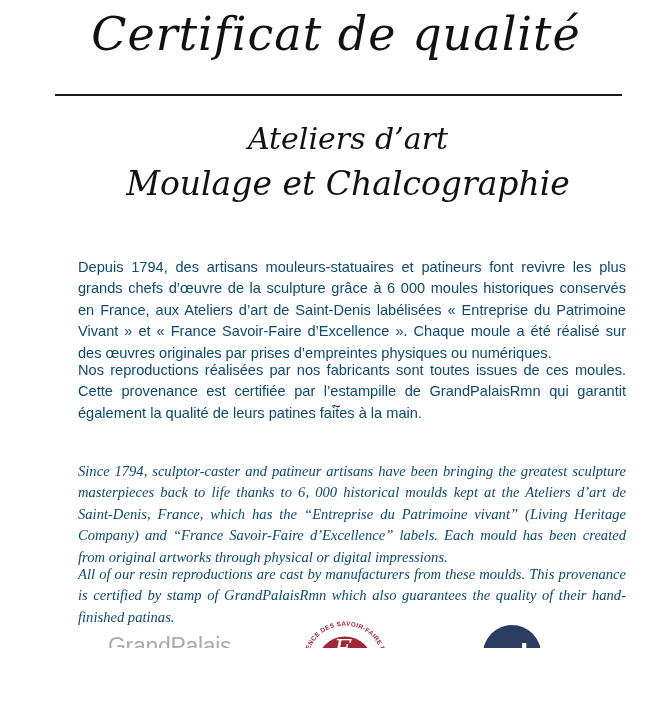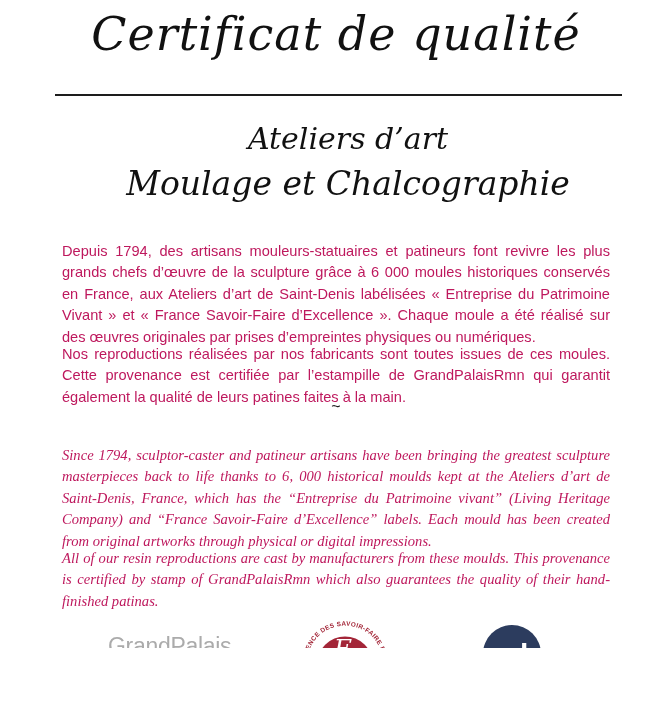--- a/index.html
+++ b/index.html
@@ -16,22 +16,22 @@
     position:absolute;top:94px;left:55px;width:567px;height:0;
     border-top:2px solid #1d1d1d;
   }
   .sub{
     position:absolute;left:0;width:672px;text-align:center;color:#111;
     font-family:"DejaVu Serif",serif;font-style:italic;font-weight:400;padding-left:12px;
   }
   .sub1{top:118px;font-size:30px;line-height:42px;}
   .sub2{top:161px;font-size:33px;line-height:46px;}
   .body{
-    position:absolute;left:62px;width:548px;margin:0;
-    font-size:14.6px;line-height:21.4px;text-align:justify;color:#be185d;
+    position:absolute;left:62px;width:548px;margin:16px;
+    font-size:14.6px;line-height:21.4px;text-align:justify;color:#0c4a6e;
   }
   .fr1{top:241px;}
   .fr2{top:344px;}
   .tilde{
     position:absolute;top:398px;left:0;width:672px;text-align:center;
     font-size:16px;color:#1c1c1c;
   }
   .en{font-style:italic;font-family:Liberation Serif, serif;}
   .en1{top:445px;}
   .en2{top:548px;}

